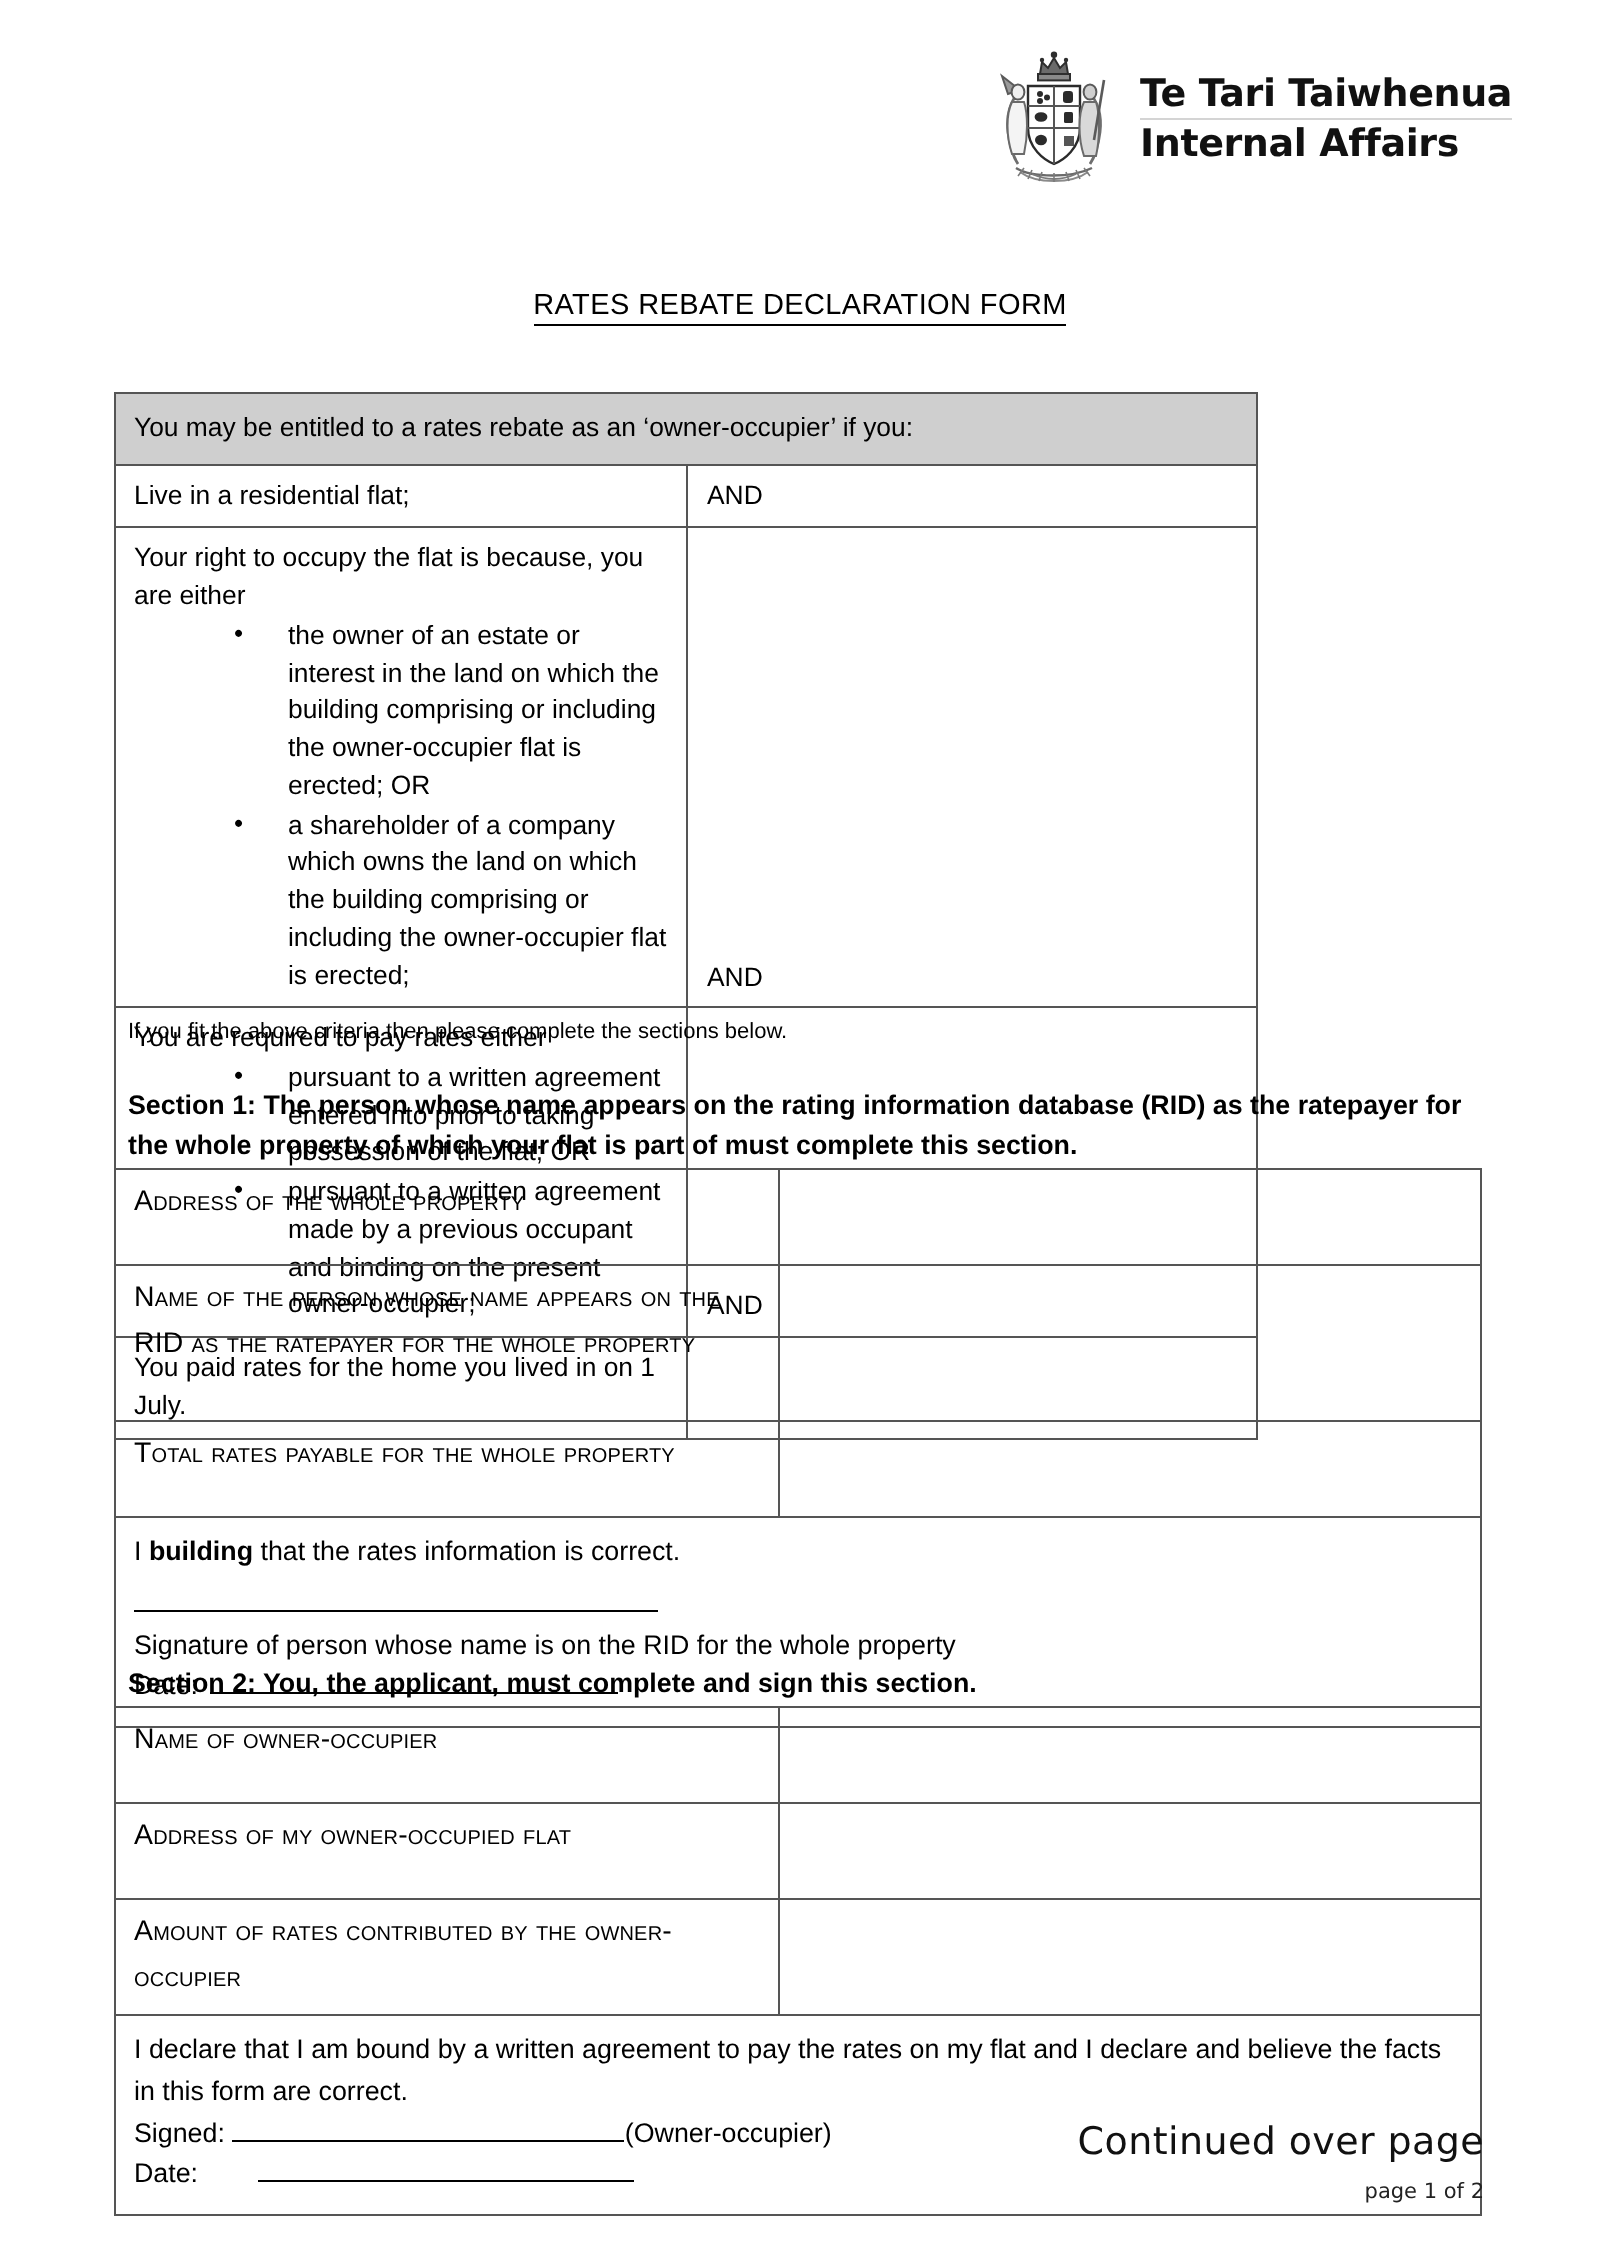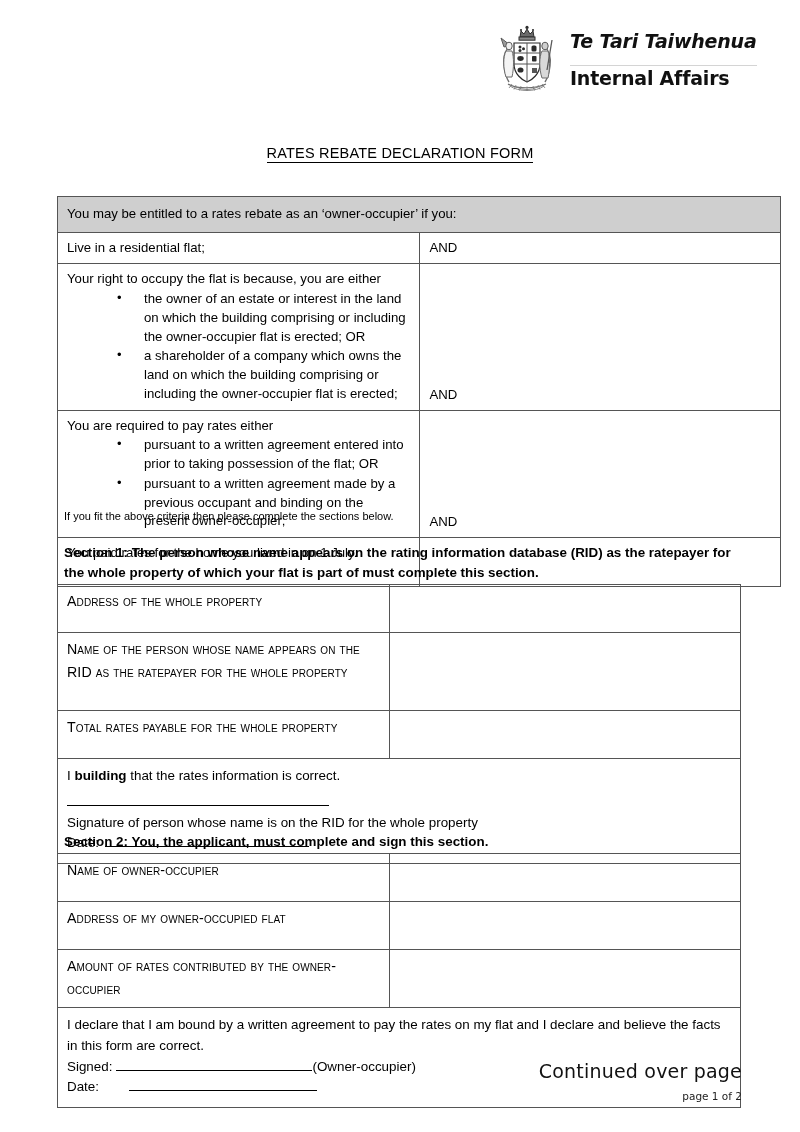--- a/index.html
+++ b/index.html
@@ -45,22 +45,21 @@
   .brand-line {
     font-family: "DejaVu Sans", sans-serif;
     font-size: 19px;
     font-weight: bold;
     letter-spacing: -0.2px;
     color: #111111;
     white-space: nowrap;
   }
   .brand-line.first {
     border-bottom: 1.5px solid #d4d4d4;
-    padding-bottom: 12px;
-    font-style: italic;
+    padding-bottom: 1px;
   }
   .brand-line.second { padding-top: 2px; }
 
   
   .doc-title {
     position: absolute;
     left: 0; top: 145px;
     width: 800px;
     text-align: center;
     font-size: 14.5px;
@@ -87,21 +86,21 @@
     font-size: 13.2px;
   }
   .tbl td {
     border: 1px solid #555555;
     padding: 6px 8px 6px 9px;
     vertical-align: top;
     line-height: 1.42;
   }
 
   
-  #criteria-table { left: 57px; top: 196px; width: 724px; }
+  #criteria-table { left: 57px; top: 196px; width: 572px; }
   #criteria-table td.head {
     background: #cfcfcf;
     padding-top: 8px;
     padding-bottom: 8px;
   }
   #criteria-table td.andcell {
     width: 68px;
     vertical-align: bottom;
     padding-left: 10px;
     padding-bottom: 5px;

